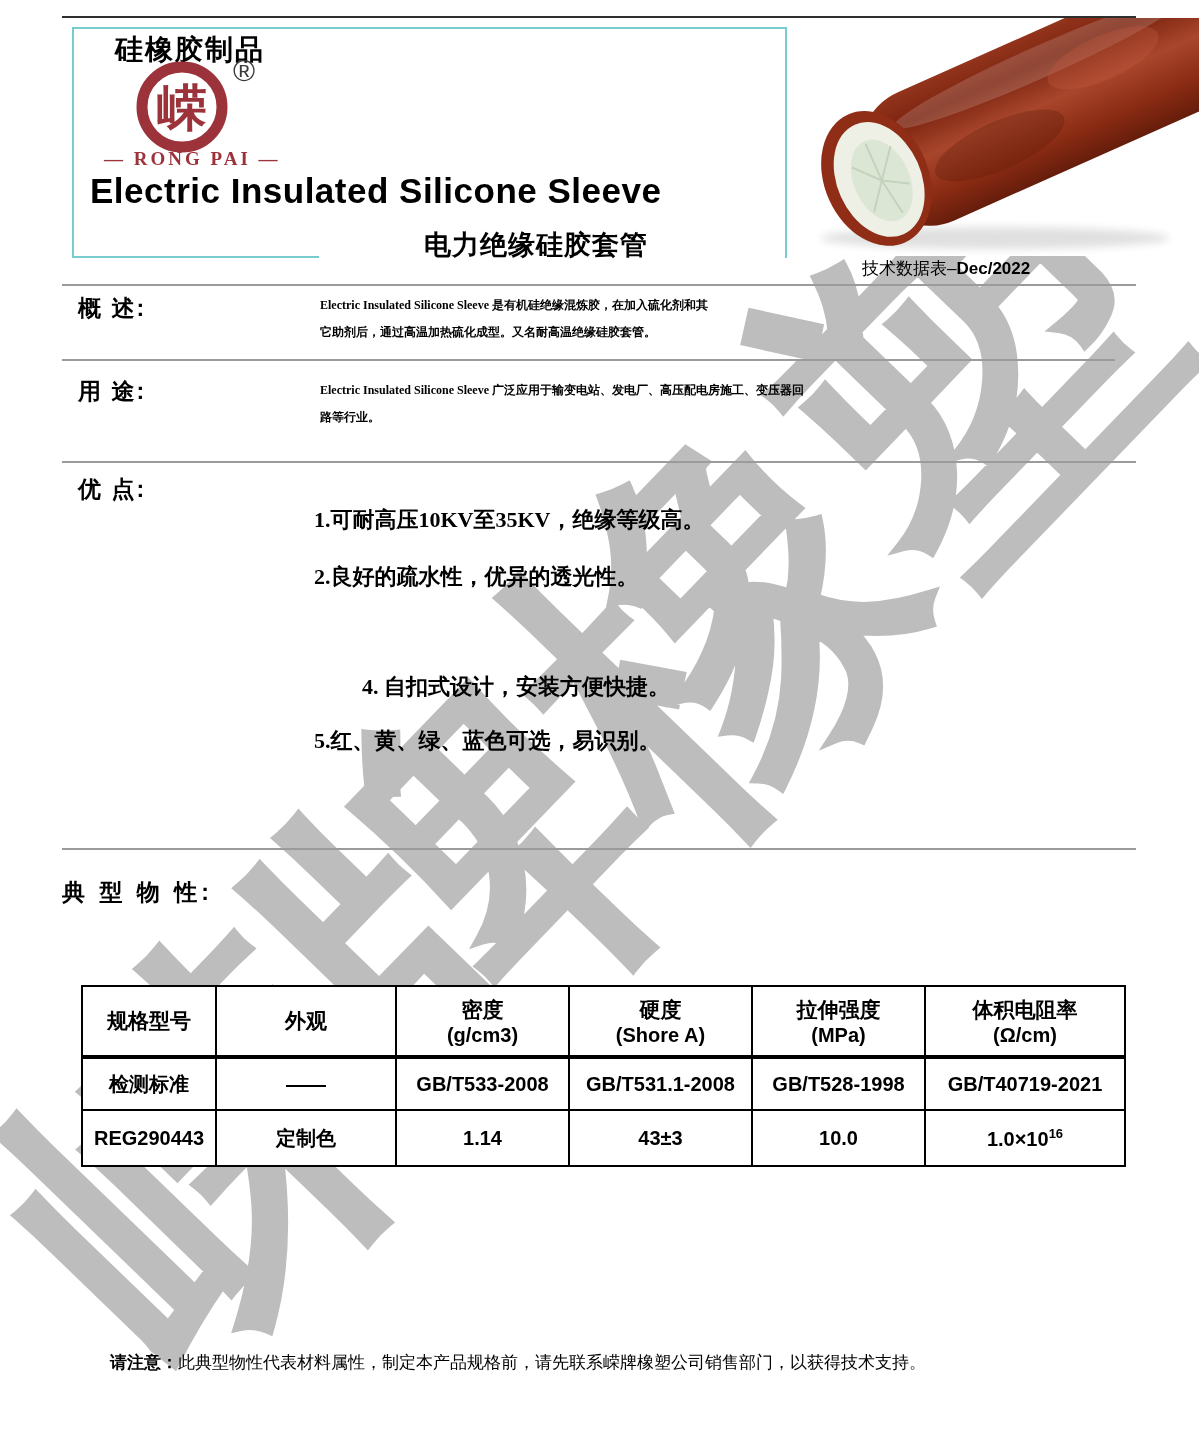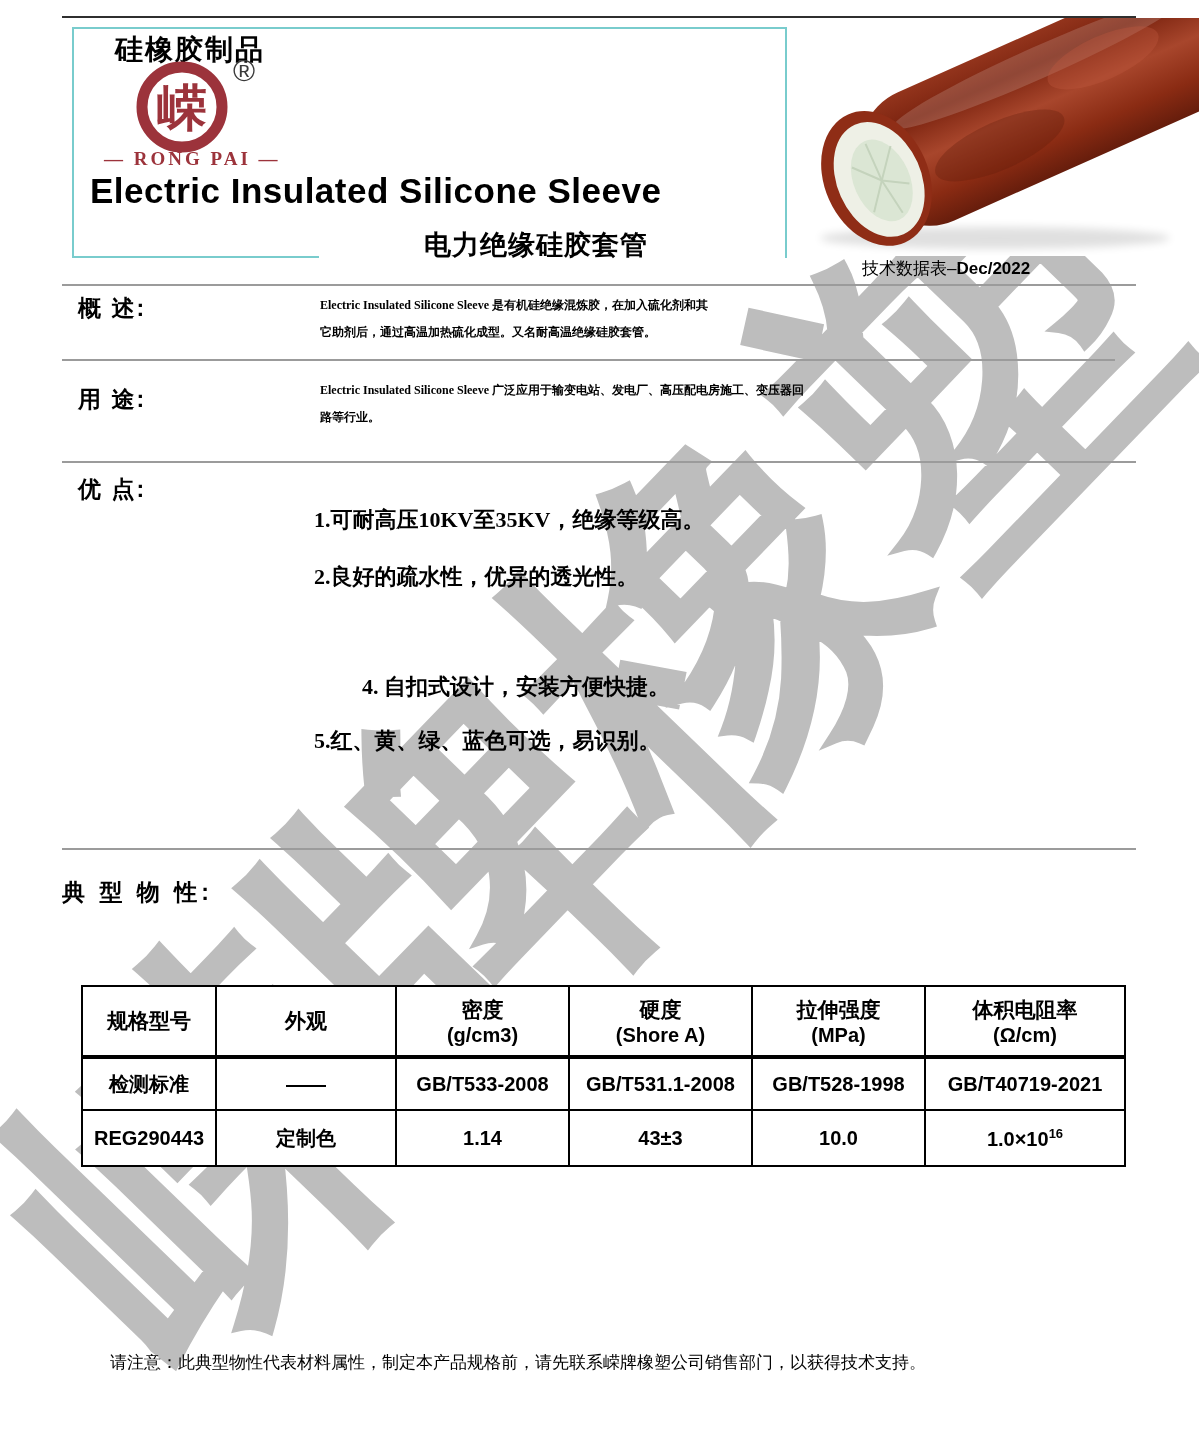--- a/index.html
+++ b/index.html
@@ -58,21 +58,21 @@
     border:2px solid #000; background:#fff; text-align:center; vertical-align:middle;
     font-weight:bold; padding:0 0; overflow:hidden;
   }
   .props-table thead th { height:68px; font-size:21px; border-bottom:4px solid #000; }
   .props-table thead .unit { font-size:20px; font-weight:bold; }
   .props-table tbody tr.r0 td { height:50px; font-size:20px; }
   .props-table tbody tr.r1 td { height:54px; font-size:20px; }
   .props-table sup { font-size:13px; }
   
   .footnote { position:absolute; left:110px; top:1351px; font-size:17px; z-index:2; white-space:nowrap; }
-  .footnote b { font-weight:normal; }
+  .footnote b { font-weight:bold; }
 </style>
 </head>
 <body>
 
 <div class="page">
 
   <div class="watermark">嵘牌橡塑</div>
 
   <div class="rule rule-dark" style="left:62px; top:16px; width:1074px;"></div>
 
@@ -131,21 +131,21 @@
   <div class="rule rule-gray" style="left:62px; top:359px; width:1053px;"></div>
   <div class="rule rule-gray" style="left:62px; top:461px; width:1074px;"></div>
   <div class="rule rule-gray" style="left:62px; top:848px; width:1074px;"></div>
 
   <div class="sec-label" style="top:293px;">概 述:</div>
   <div class="body-text" style="top:292px;">
     <div>Electric Insulated Silicone Sleeve 是有机硅绝缘混炼胶，在加入硫化剂和其</div>
     <div>它助剂后，通过高温加热硫化成型。又名耐高温绝缘硅胶套管。</div>
   </div>
 
-  <div class="sec-label" style="top:384px;text-align:right;">用 途:</div>
+  <div class="sec-label" style="top:376px;text-align:right;">用 途:</div>
   <div class="body-text" style="top:377px;">
     <div>Electric Insulated Silicone Sleeve 广泛应用于输变电站、发电厂、高压配电房施工、变压器回</div>
     <div>路等行业。</div>
   </div>
 
   <div class="sec-label" style="top:474px;">优 点:</div>
   <div class="adv-item" style="top:505px;">1.可耐高压10KV至35KV，绝缘等级高。</div>
   <div class="adv-item" style="top:562px;">2.良好的疏水性，优异的透光性。</div>
   <div class="adv-item" style="top:672px;margin-left:48px;">4. 自扣式设计，安装方便快捷。</div>
   <div class="adv-item" style="top:726px;">5.红、黄、绿、蓝色可选，易识别。</div>

